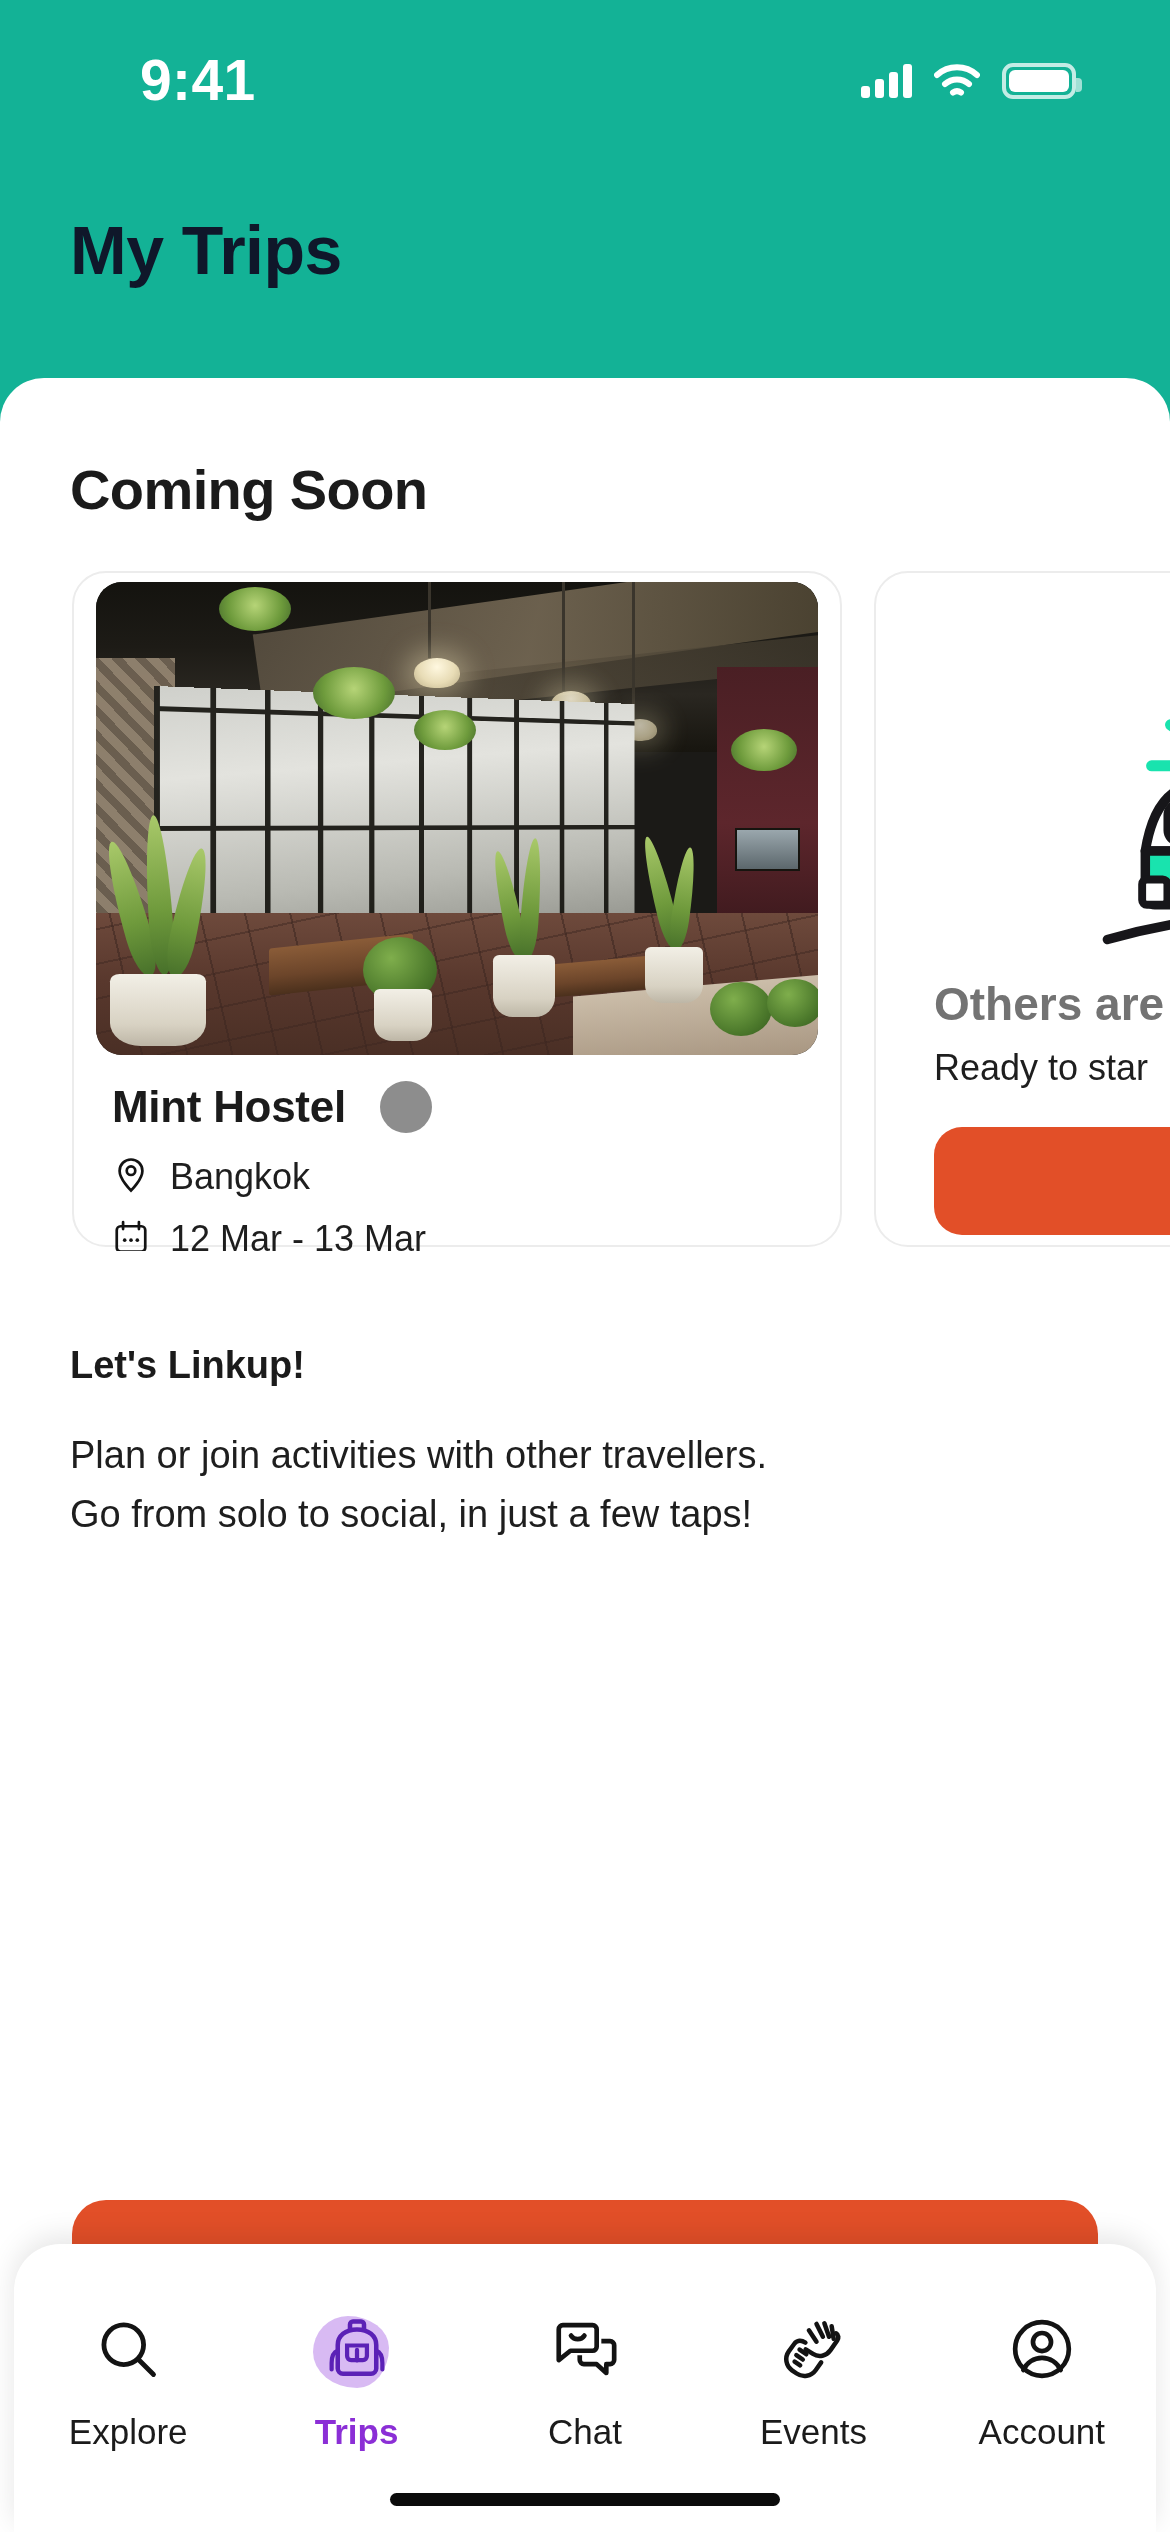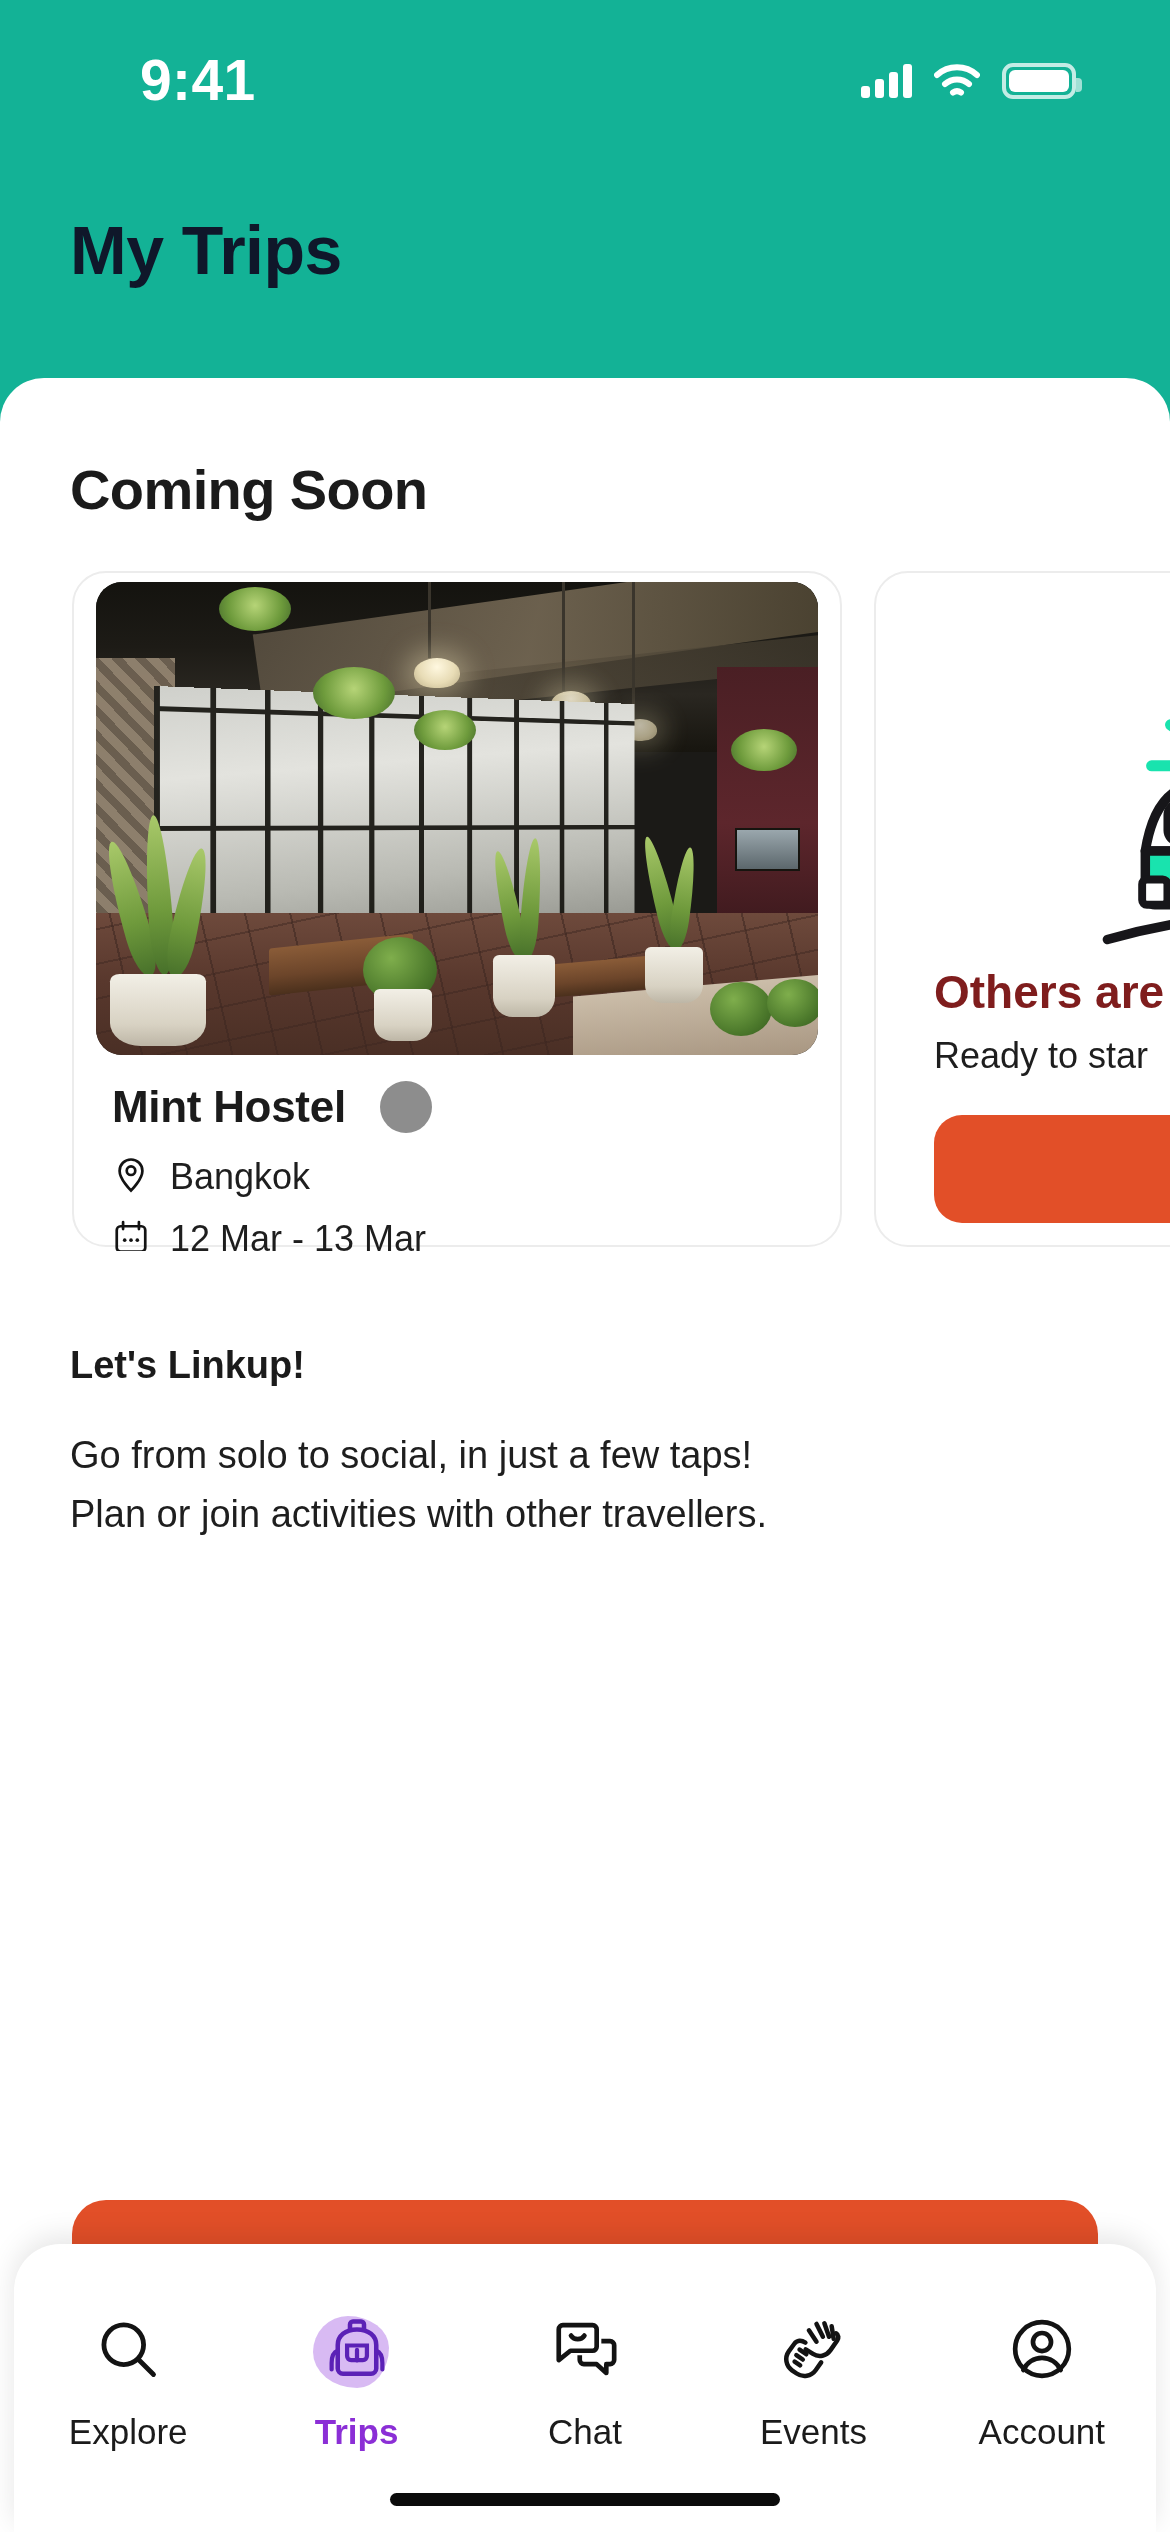--- a/index.html
+++ b/index.html
@@ -315,24 +315,24 @@
     background: #ffffff;
     border: 2px solid #ececec;
     border-radius: 34px;
     padding: 40px 58px 0 58px;
     display: flex;
     flex-direction: column;
     align-items: center;
   }
   .promo-art { width: 420px; height: 300px; margin-top: 36px; }
   .promo-title {
-    margin-top: 16px;
+    margin-top: 28px;
     font-size: 46px;
     font-weight: 700;
-    color: #7f1d1d;
+    color: #737373;
     white-space: nowrap;
     align-self: flex-start;
   }
   .promo-sub {
     margin-top: 16px;
     font-size: 36px;
     color: #1e1e1e;
     white-space: nowrap;
     align-self: flex-start;
   }
@@ -589,22 +589,22 @@
         <div class="promo-title">Others are</div>
         <div class="promo-sub">Ready to star</div>
         <button class="promo-btn">Le</button>
       </div>
 
     </div>
 
     <div class="linkup">
       <div class="linkup-title">Let's Linkup!</div>
       <div class="linkup-body">
+        <div>Plan or join activities with other travellers.</div>
         <div>Go from solo to social, in just a few taps!</div>
-        <div>Plan or join activities with other travellers.</div>
       </div>
     </div>
 
     <button class="cta">
       <svg width="52" height="52" viewBox="0 0 24 24">
         <circle cx="10.5" cy="10.5" r="7" fill="none" stroke="#FDEFE7" stroke-width="1.9"></circle>
         <path d="M15.6 15.6 L21 21" stroke="#FDEFE7" stroke-width="1.9" stroke-linecap="round"></path>
       </svg>
       <span>Explore Linkups</span>
     </button>

